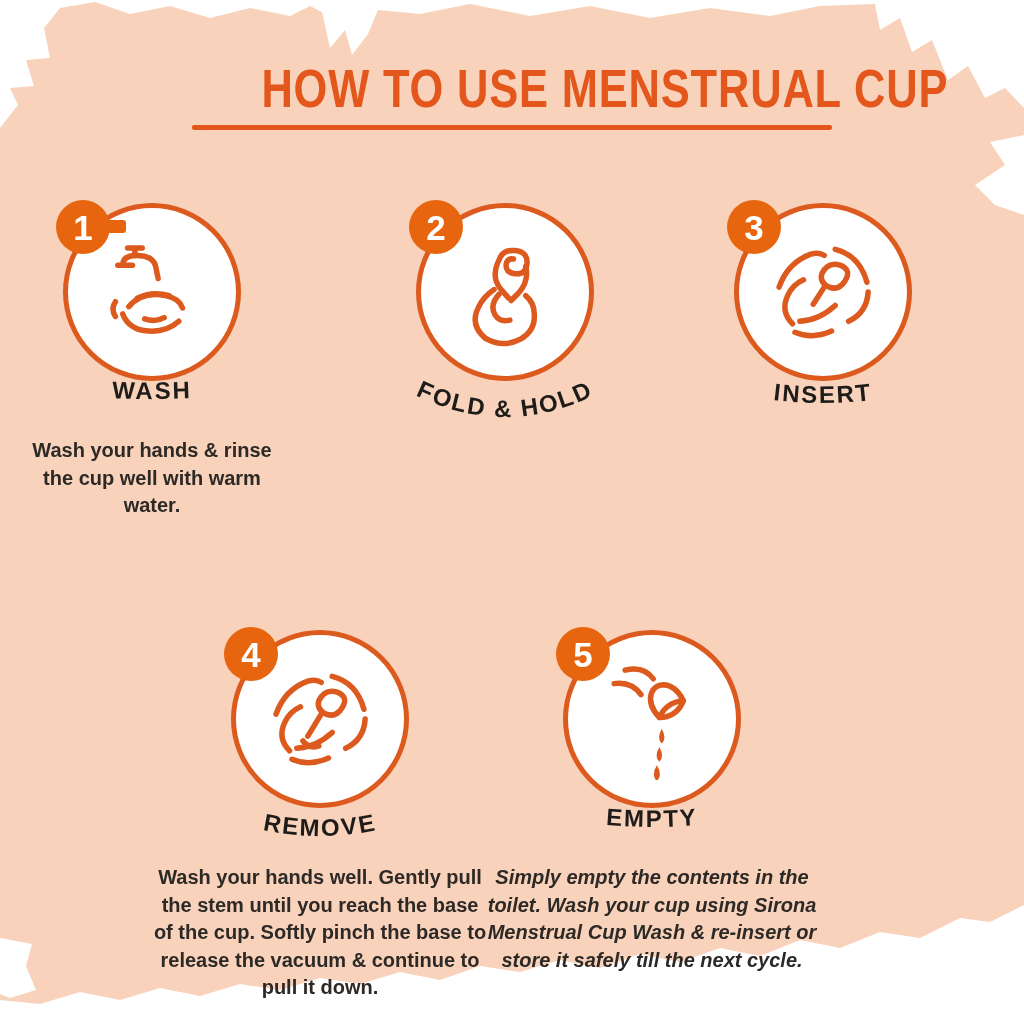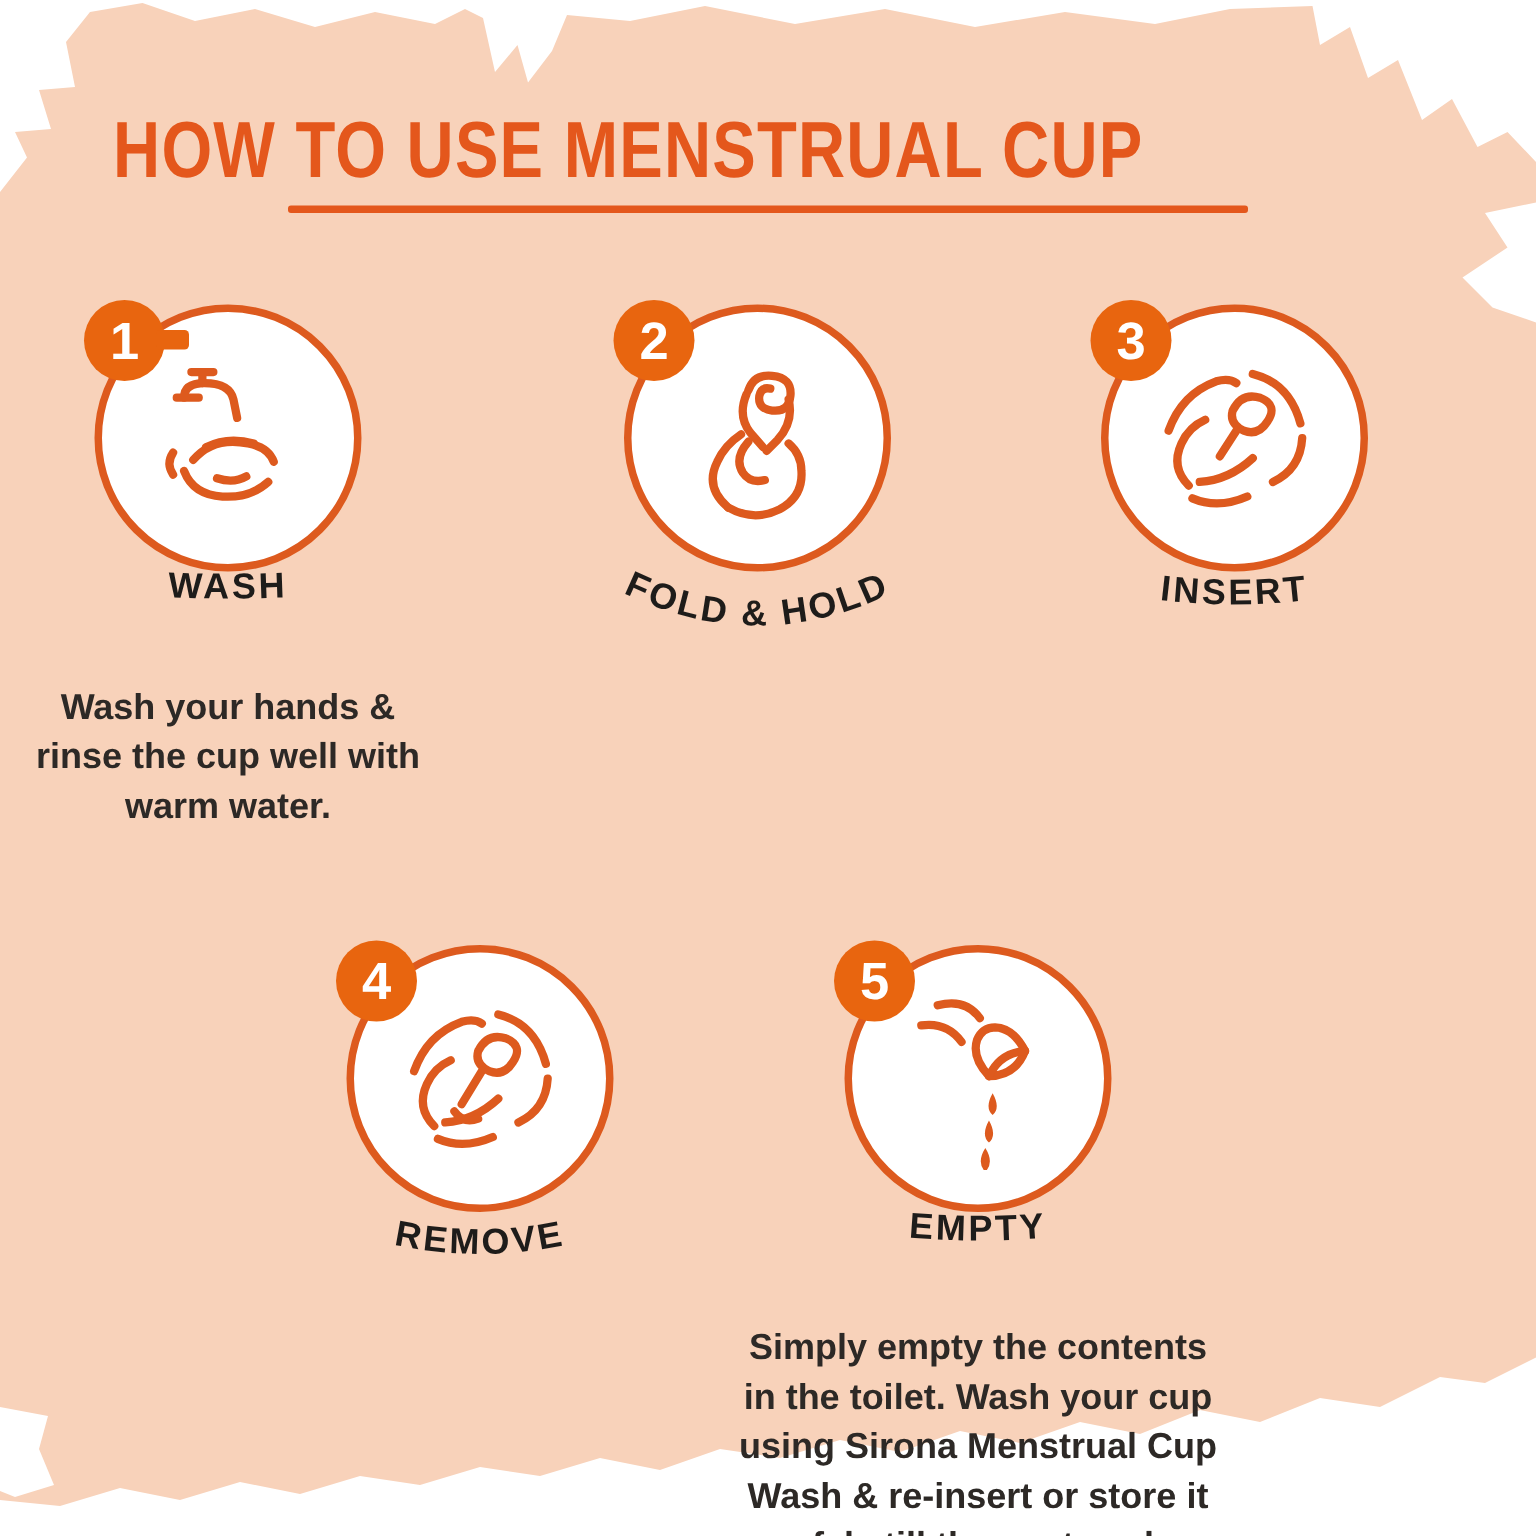--- a/index.html
+++ b/index.html
@@ -15,21 +15,21 @@
   body{
     position:relative;
     background:#ffffff;
     font-family:"Liberation Sans", sans-serif;
     overflow:hidden;
   }
   .bg-svg{position:absolute;left:0;top:0;width:1024px;height:1024px;}
   .content{position:absolute;left:0;top:0;width:1024px;height:1024px;}
 
   .title-wrap{
-    position:absolute;top:70px;left:0;width:1024px;text-align:left;
+    position:absolute;top:58px;left:0;width:1024px;text-align:right;
   }
   h1.title{
     display:inline-block;
     font-size:53px;
     font-weight:bold;
     letter-spacing:1px;
     color:var(--title);
     transform:scaleX(0.82);
     transform-origin:center;
     white-space:nowrap;
@@ -70,29 +70,29 @@
   }
 
   .label-svg{display:block;margin:-4px auto 0 auto;width:230px;height:50px;}
   .label-svg text{
     font-family:"Liberation Sans", sans-serif;
     font-size:24px;font-weight:600;letter-spacing:2px;
     fill:var(--label);
   }
 
   .desc{
-    margin:28px auto 0 auto;
-    font-size:24px;font-weight:bold;line-height:1.38;
+    margin:10px auto 0 auto;
+    font-size:20px;font-weight:bold;line-height:1.38;
     color:var(--text);
   }
   .step-1 .desc{width:262px;}
   .step-2 .desc{width:306px;}
   .step-3 .desc{width:310px;}
   .step-4 .desc{width:340px;}
-  .step-5 .desc{width:330px;}
+  .step-5 .desc{width:330px;font-style:italic;}
 
   .lineart{stroke:var(--accent);fill:none;stroke-width:4.5;
     stroke-linecap:round;stroke-linejoin:round;}
   .drops{fill:var(--accent);stroke:none;}
 </style>
 </head>
 <body>
 
 <svg class="bg-svg" viewBox="0 0 1024 1024" preserveAspectRatio="none" aria-hidden="true">
   <path fill="#F8D2BA" d="
@@ -223,20 +223,21 @@
           </g>
         </svg>
       </div>
     </div>
     <svg class="label-svg" viewBox="0 0 230 50">
       <path id="labelArc3" d="M12 12 Q115 52 218 12" fill="none"></path>
       <text text-anchor="middle">
         <textPath href="#labelArc3" startOffset="50%">REMOVE</textPath>
       </text>
     </svg>
+    <p class="desc">Wash your hands well. Gently pull the stem until you reach the base of the cup. Softly pinch the base to release the vacuum &amp; continue to pull it down.</p>
   </div>
 
   <div class="step step-5">
     <div class="circle-wrap">
       <div class="badge">
         <span class="num">5</span>
       </div>
       <div class="circle">
         <svg viewBox="0 0 100 100">
           <g class="lineart">

